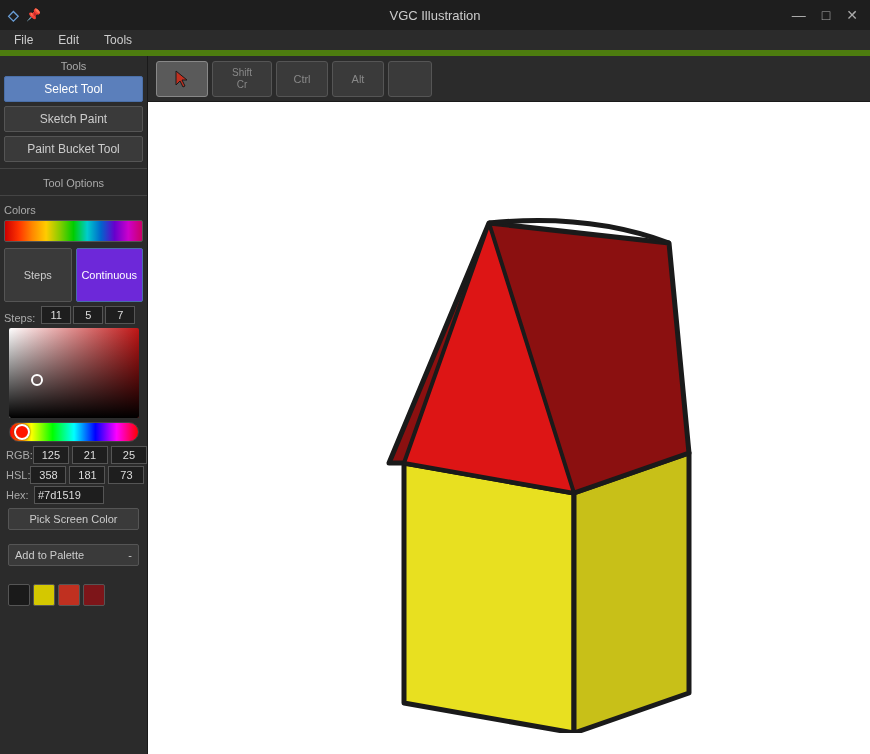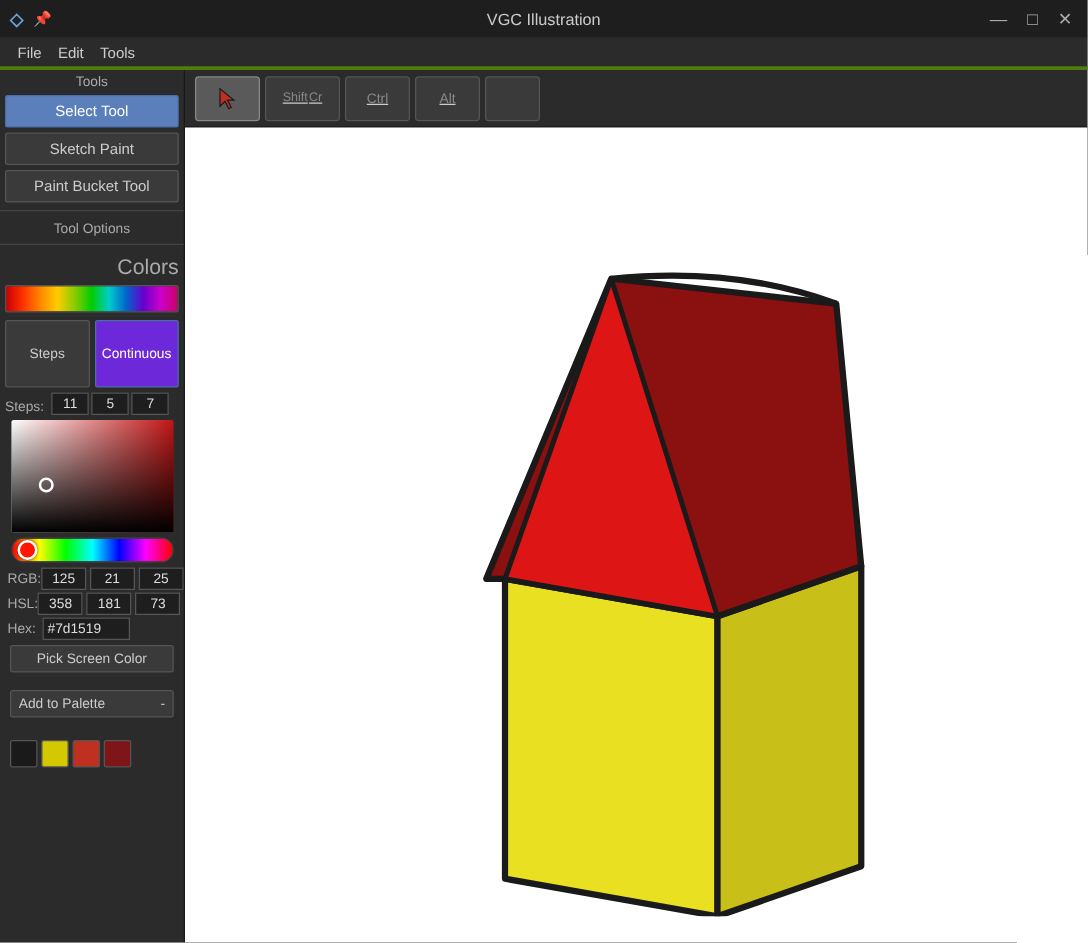--- a/index.html
+++ b/index.html
@@ -46,23 +46,23 @@
       color: #aaa;
       cursor: pointer;
       padding: 2px 4px;
     }
     
     #menubar {
       background: #2b2b2b;
       height: 26px;
       display: flex;
       align-items: center;
-      border-bottom: 3px solid #4d7c0f;
+      border-bottom: 6px solid #4d7c0f;
       padding: 0 8px;
-      gap: 1px;
+      gap: 13px;
     }
     .menu-item {
       font-size: 12px;
       color: #ccc;
       cursor: pointer;
       padding: 2px 6px;
     }
 
     
     #main {
@@ -107,22 +107,22 @@
       border: none;
       border-top: 1px solid #444;
       margin: 4px 0;
     }
 
     
     #colors-section {
       padding: 4px;
     }
     .colors-title {
-      text-align: right;
-      font-size: 17px;
+      text-align: left;
+      font-size: 11px;
       color: #aaa;
       margin-bottom: 4px;
     }
     #color-bar {
       height: 22px;
       background: linear-gradient(to right, #8b0000, #c00000, #e00000, #ff2200, #ff6600, #ffaa00);
       border-radius: 2px;
       margin-bottom: 6px;
       border: 1px solid #555;
       
@@ -299,23 +299,22 @@
       border: 1px solid #555;
       color: #ccc;
       font-size: 11px;
       min-width: 52px;
       height: 36px;
       display: flex;
       align-items: center;
       justify-content: center;
       border-radius: 3px;
       cursor: pointer;
-      flex-direction: row;
+      flex-direction: column;
       gap: 1px;
-      text-decoration: underline;
     }
     .toolbar-key-btn.first-btn {
       background: #5a5a5a;
       border-color: #888;
     }
 
     
     #drawing-canvas {
       position: absolute;
       top: 0; left: 0; right: 0; bottom: 0;

